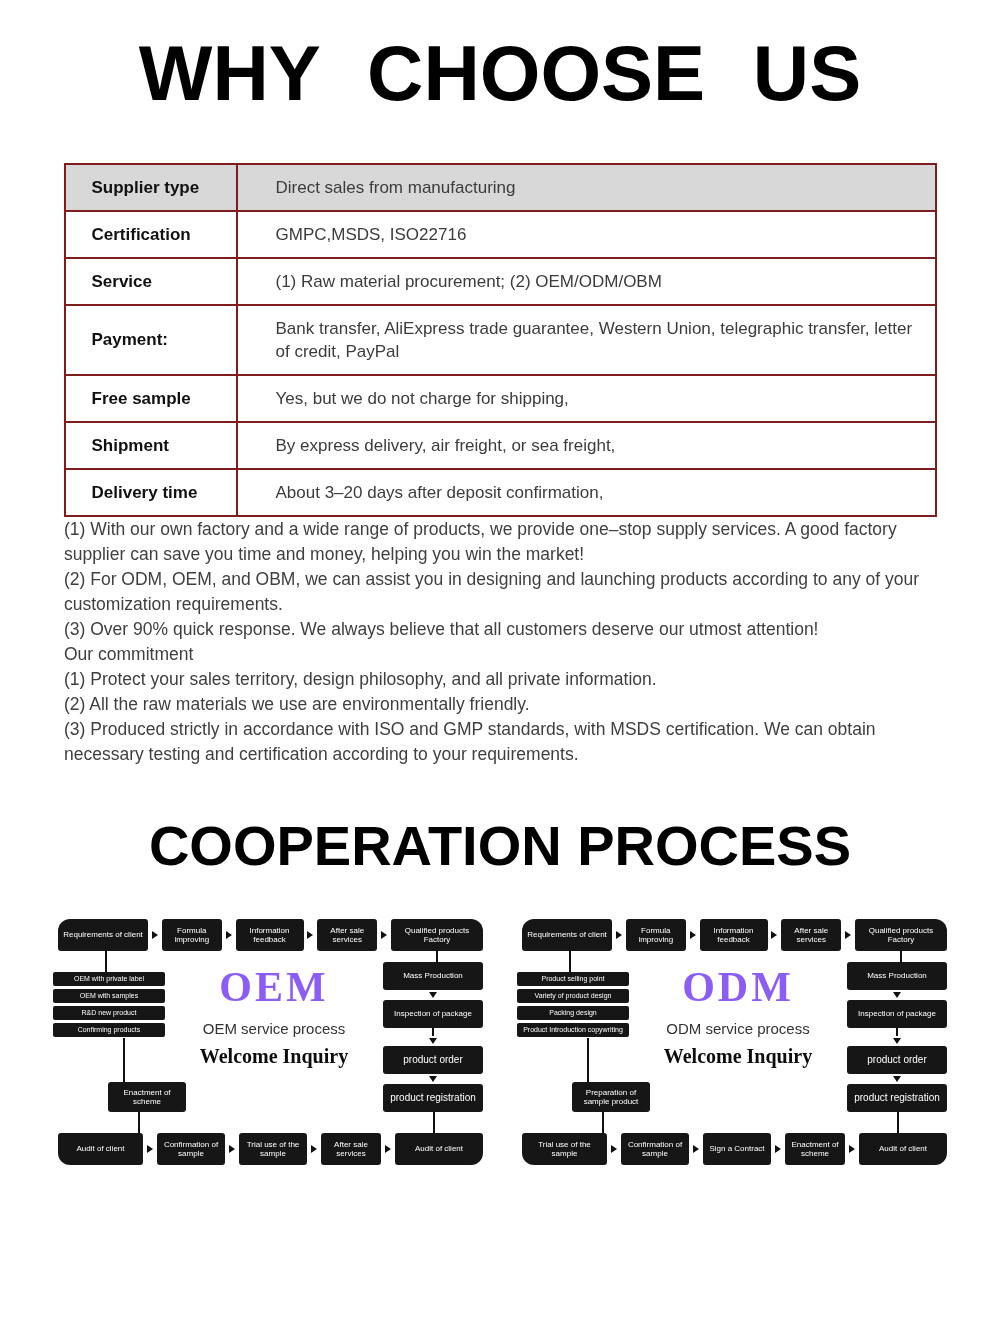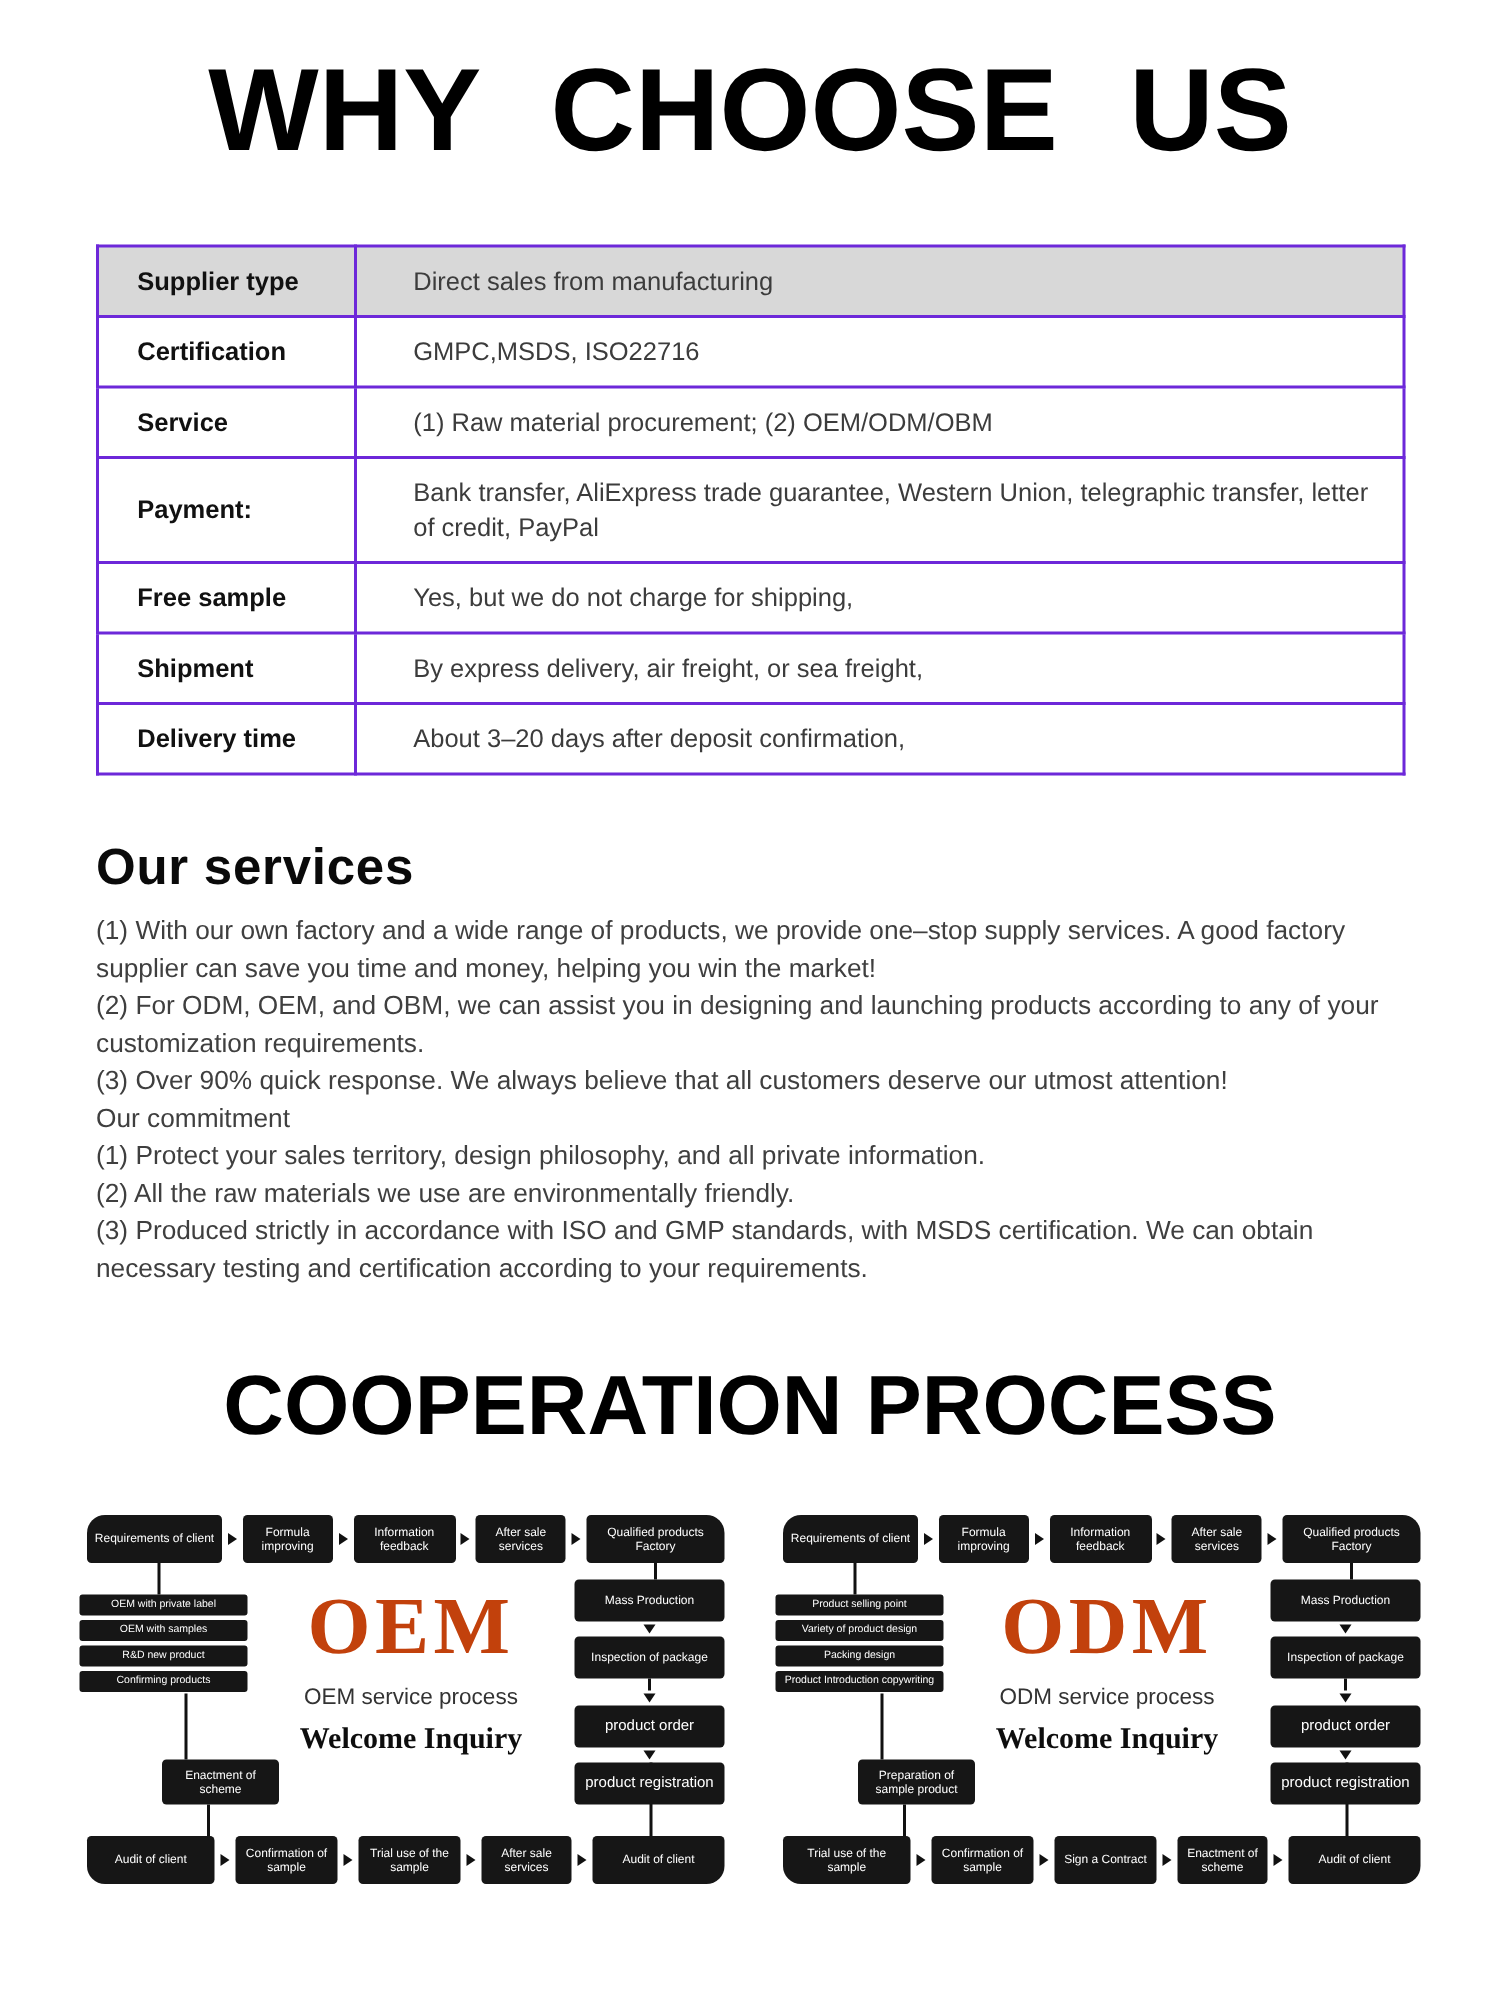--- a/index.html
+++ b/index.html
@@ -2,21 +2,21 @@
 <html><head>
 <meta charset="utf-8">
 <style>
   * { box-sizing: border-box; }
   html,body { margin:0; padding:0; background:#fff; }
   body { width:1000px; height:1334px; overflow:hidden; font-family:"Liberation Sans", sans-serif; color:#222; }
 
   .main-title { font-size:78px; font-weight:700; text-align:center; margin:28px 0 0; word-spacing:26px; letter-spacing:0px; color:#000; }
 
   .info-table { border-collapse:collapse; margin:44px auto 0; width:873px; table-layout:fixed; }
-  .info-table td { border:2px solid #6d28d9; font-size:17px; vertical-align:middle; }
+  .info-table td { border:2px solid #7f1d1d; font-size:17px; vertical-align:middle; }
   .info-table td.lbl { width:172px; font-weight:700; color:#111; padding:11px 6px 11px 26px; }
   .info-table td.val { color:#3c3c3c; padding:11px 16px 11px 38px; line-height:23px; }
   .info-table tr.shaded { background:#d8d8d8; }
 
   .content { padding:0 64px; }
   .services-heading { font-size:34px; font-weight:700; color:#0a0a0a; margin:42px 0 10px; letter-spacing:0.5px; }
   .services-text p { margin:0; font-size:17.5px; line-height:25px; color:#3f3f3f; }
 
   .coop-heading { font-size:56px; font-weight:700; text-align:center; color:#000; margin:46px 0 0; letter-spacing:0px; }
 
@@ -38,21 +38,21 @@
 
   .left-stack { position:absolute; left:0; top:58px; width:112px; }
   .left-stack .node { height:14px; font-size:7px; margin-bottom:3px; border-radius:2px; padding:1px 2px; }
 
   .right-stack { position:absolute; right:0; top:48px; width:100px; display:flex; flex-direction:column; align-items:flex-end; }
   .right-stack .node { width:100%; }
   .rs-big { height:28px; }
   .rs-small { height:28px; font-size:10px; }
 
   .center-block { position:absolute; left:112px; width:218px; top:52px; text-align:center; }
-  .big-label { font-family:"Liberation Serif", serif; font-weight:700; font-size:54px; line-height:1; letter-spacing:3px; color:#c2410c; }
+  .big-label { font-family:"Liberation Serif", serif; font-weight:700; font-size:42px; line-height:1; letter-spacing:3px; color:#8b5cf6; }
   .service-label { font-size:15px; color:#333; margin-top:12px; }
   .welcome-label { font-family:"Liberation Serif", serif; font-weight:700; font-size:20px; color:#0d0d0d; margin-top:8px; }
 
   .left-bottom { position:absolute; left:55px; top:168px; width:78px; height:30px; }
 </style>
 </head>
 <body>
 
 <h1 class="main-title">WHY CHOOSE US</h1>
 
@@ -83,21 +83,20 @@
     <td class="val">By express delivery, air freight, or sea freight,</td>
   </tr>
   <tr>
     <td class="lbl">Delivery time</td>
     <td class="val">About 3–20 days after deposit confirmation,</td>
   </tr>
 </tbody>
   </table>
 
 <div class="content">
-  <h2 class="services-heading">Our services</h2>
   <div class="services-text">
     <p>(1) With our own factory and a wide range of products, we provide one–stop supply services. A good factory supplier can save you time and money, helping you win the market!</p>
     <p>(2) For ODM, OEM, and OBM, we can assist you in designing and launching products according to any of your customization requirements.</p>
     <p>(3) Over 90% quick response. We always believe that all customers deserve our utmost attention!</p>
     <p>Our commitment</p>
     <p>(1) Protect your sales territory, design philosophy, and all private information.</p>
     <p>(2) All the raw materials we use are environmentally friendly.</p>
     <p>(3) Produced strictly in accordance with ISO and GMP standards, with MSDS certification. We can obtain necessary testing and certification according to your requirements.</p>
   </div>
 </div>

